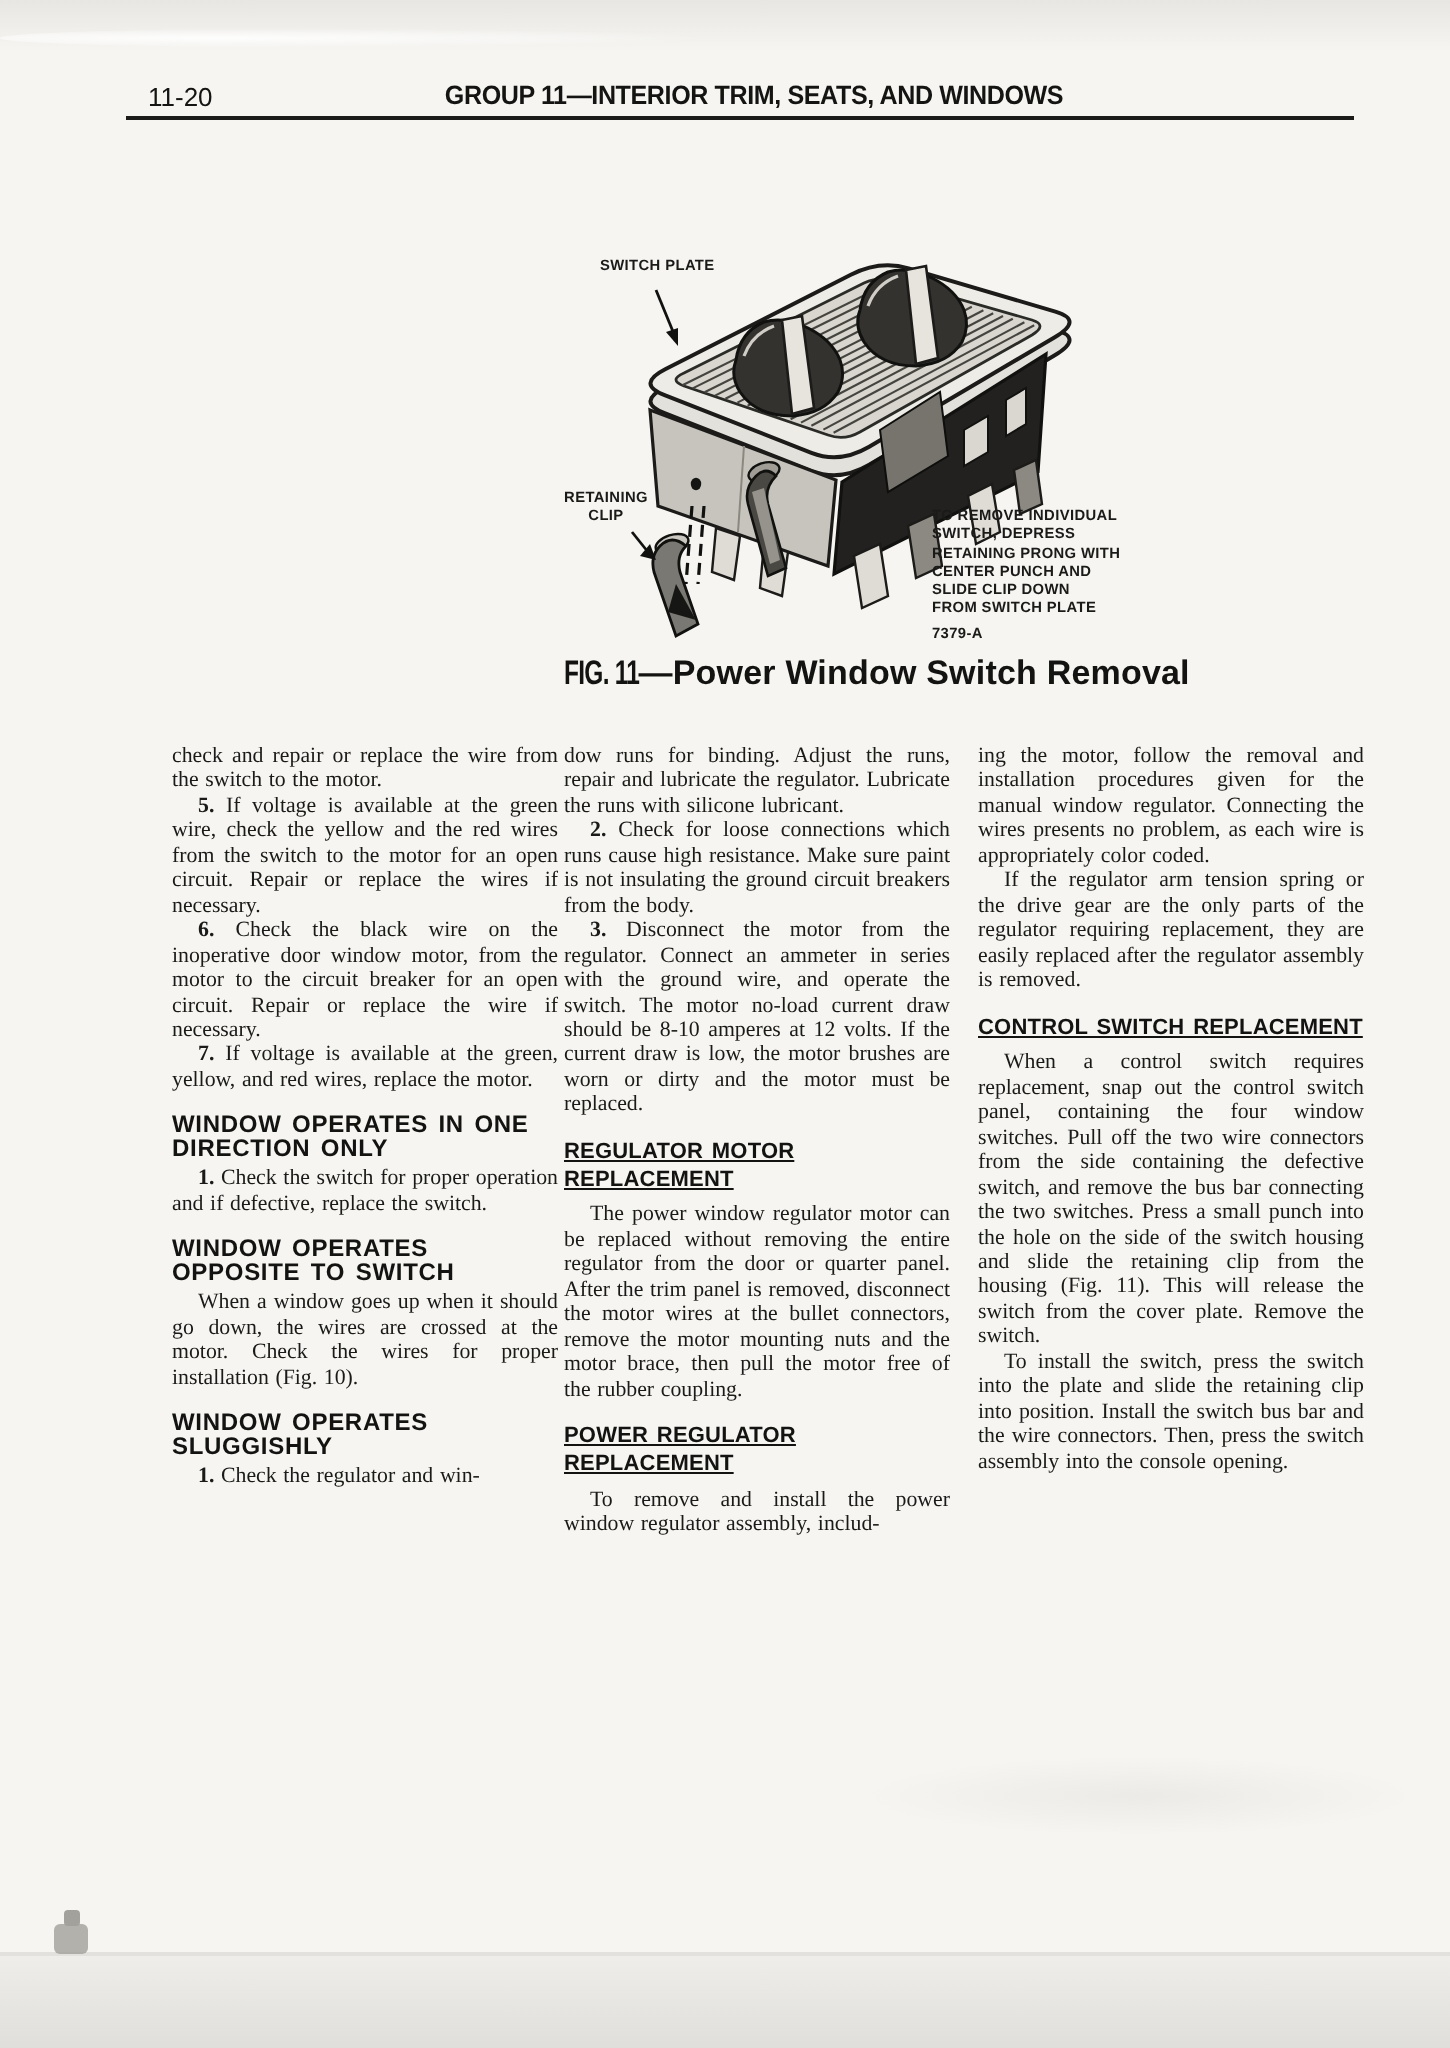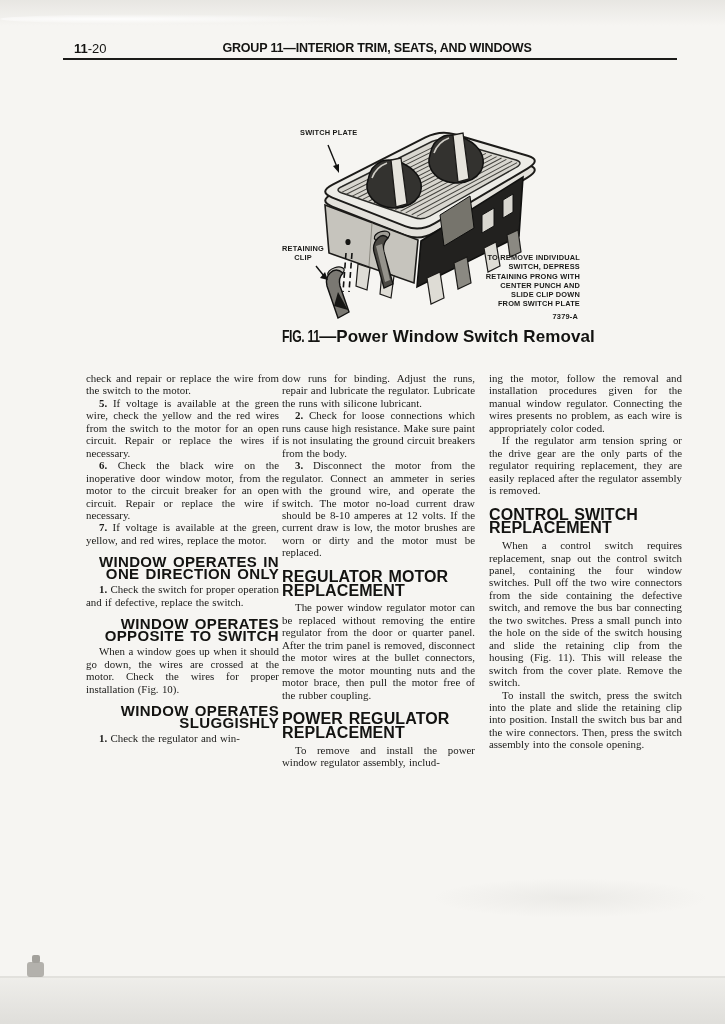--- a/index.html
+++ b/index.html
@@ -9,44 +9,44 @@
     font-family:"Liberation Serif",serif;
     color:#171715;
   }
   .abs{position:absolute;}
 
   
   .pageno{
     left:74px;top:41px;
     font-family:"Liberation Sans",sans-serif;font-size:13px;line-height:15px;color:#141412;
   }
-  .pageno b{font-weight:700;}
+  .pageno b{font-weight:400;}
   .pageno span{font-weight:400;margin-top:32px;}
   .htitle{
     left:197px;top:40px;width:360px;text-align:center;
     font-family:"Liberation Sans",sans-serif;font-size:13.2px;line-height:16px;
     letter-spacing:-0.2px;color:#141412;
     transform:scaleX(.95);transform-origin:center;
     white-space:nowrap;
   }
   .htitle .tb{font-weight:800;}
   .htitle .tr{font-weight:700;}
   .hrule{left:63px;top:58px;width:614px;height:2.3px;background:#1b1b19;}
 
   
   .fig{left:272px;top:120px;width:320px;height:232px;}
   .fig .lbl{
     position:absolute;font-family:"Liberation Sans",sans-serif;font-weight:700;
     font-size:7.4px;line-height:9.3px;letter-spacing:.2px;color:#1a1a18;
   }
   .lbl-switchplate{left:28px;top:8px;white-space:nowrap;text-align:right;}
   .lbl-retclip{left:2px;top:124px;width:58px;text-align:center;}
-  .anno{left:194px;top:133px;width:114px;text-align:right;}
+  .anno{left:194px;top:133px;width:114px;text-align:left;}
   .anno div{white-space:nowrap;}
-  .partno{left:194px;top:192px;width:112px;text-align:right;font-size:8.4px;}
+  .partno{left:194px;top:192px;width:112px;font-size:8.4px;}
   .figcap{left:10px;top:207px;white-space:nowrap;font-family:"Liberation Sans",sans-serif;color:#131311;}
   .figcap .ffig{
     display:inline-block;font-weight:800;font-size:17px;letter-spacing:-.5px;
     transform:scaleX(.72);transform-origin:left bottom;margin-right:-15px;
   }
   .figcap .frest{font-weight:700;font-size:17px;letter-spacing:.1px;}
 
   
   .col{top:372px;width:193px;}
   .col1{left:86px;}
@@ -54,25 +54,25 @@
   .col3{left:489px;}
   .bp{
     margin:0;text-align:justify;
     font-size:10.9px;line-height:12.45px;color:#1a1a18;
     word-spacing:.6px;
   }
   .bp .pn{font-weight:700;}
   .ind{text-indent:13px;}
   .hs{
     margin:10px 0 3px;font-family:"Liberation Sans",sans-serif;font-weight:700;
-    font-size:15px;line-height:12px;letter-spacing:.35px;word-spacing:1.6px;color:#131311;text-align:right;
+    font-size:12px;line-height:12px;letter-spacing:.35px;word-spacing:1.6px;color:#131311;
   }
   .hl{
     margin:11px 0 4px;font-family:"Liberation Sans",sans-serif;font-weight:700;
-    font-size:16px;line-height:13.8px;letter-spacing:.1px;word-spacing:1.2px;color:#131311;
+    font-size:11px;line-height:13.8px;letter-spacing:.1px;word-spacing:1.2px;color:#131311;text-decoration:underline;
   }
 
   
   .top-edge{left:0;top:0;width:725px;height:26px;
     background:linear-gradient(180deg,rgba(214,212,207,.45),rgba(214,212,207,0));}
   .top-streak{left:0;top:14px;width:360px;height:10px;border-radius:50%;
     background:radial-gradient(ellipse at 30% 50%,rgba(255,255,255,.9),rgba(255,255,255,0) 70%);}
   .smudge{left:430px;top:878px;width:280px;height:40px;
     background:radial-gradient(ellipse at 50% 50%,rgba(110,110,104,.08),rgba(110,110,104,0) 70%);}
   .bottom-line{left:0;top:976px;width:725px;height:2px;background:#e2e1dd;}

